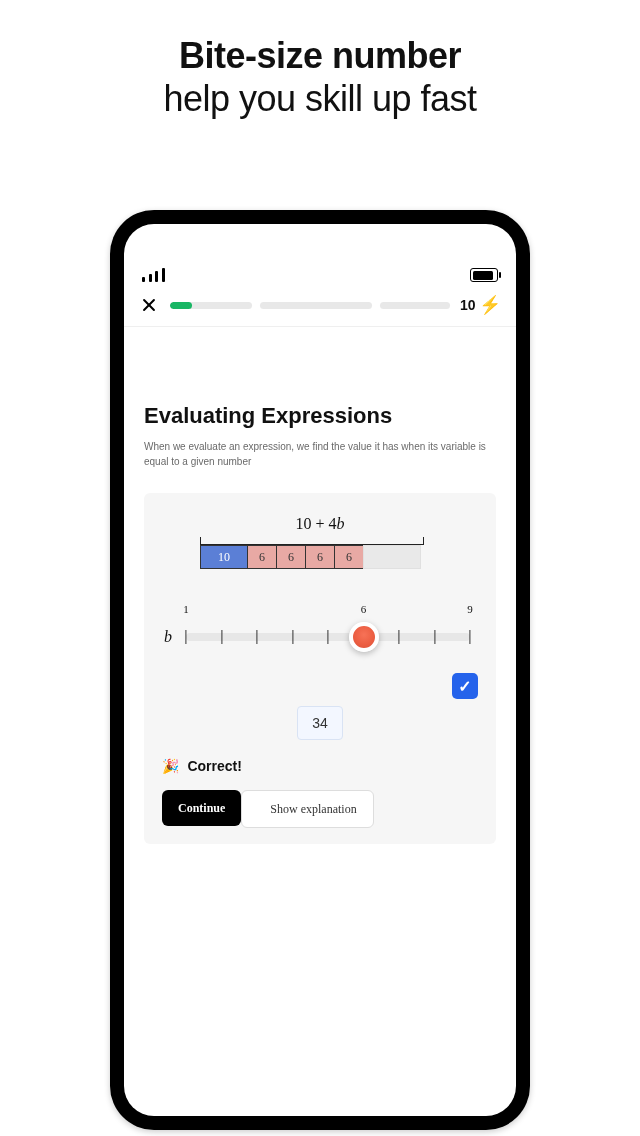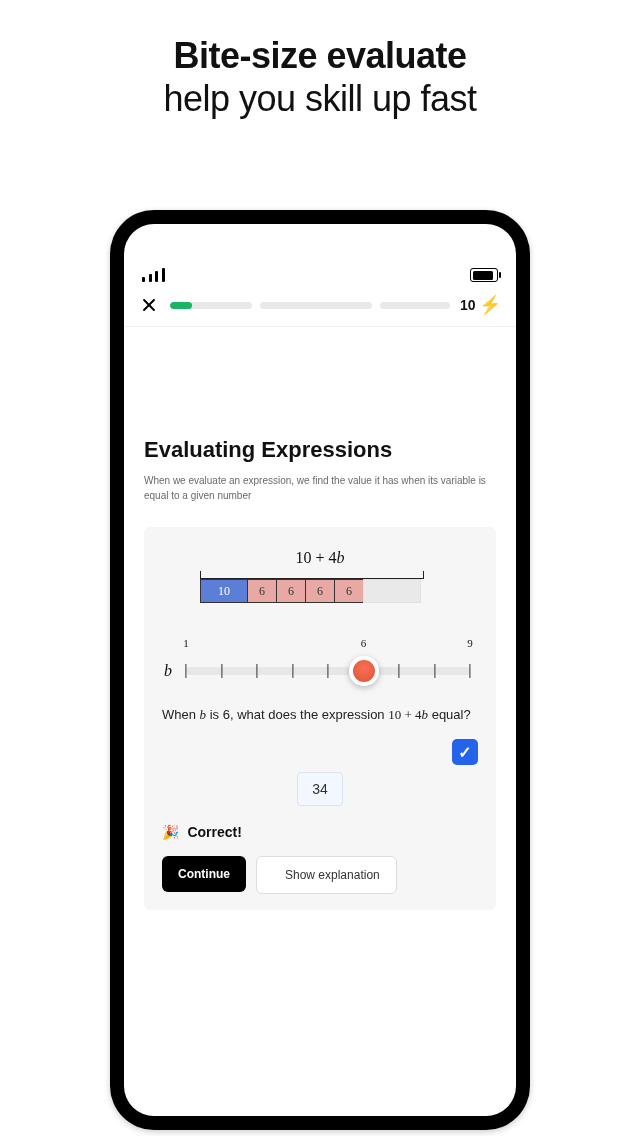--- a/index.html
+++ b/index.html
@@ -166,21 +166,21 @@
   
   .content {
     flex: 1;
     padding: 0 20px;
     display: flex;
     flex-direction: column;
   }
   .lesson-title {
     font-size: 22px;
     font-weight: 800;
-    margin-top: 110px;
+    margin-top: 76px;
   }
   .lesson-text {
     font-size: 10px;
     color: #6a6a6a;
     line-height: 1.5;
     margin-top: 10px;
   }
   .card {
     background: #f6f6f6;
     border-radius: 6px;
@@ -360,22 +360,22 @@
   .feedback {
     display: flex;
     align-items: center;
     gap: 8px;
     margin-top: 18px;
     font-size: 14px;
     font-weight: 700;
   }
   .actions {
     display: flex;
-    gap: 10px;
     margin-top: 16px;
+    font-family: Liberation Serif, serif;
   }
   .btn {
     height: 36px;
     border-radius: 6px;
     display: inline-flex;
     align-items: center;
     justify-content: center;
     font-size: 12px;
     padding: 0 16px;
     cursor: pointer;
@@ -390,21 +390,21 @@
     border: 1px solid #ddd;
     color: #333;
     padding-left: 28px;
   }
 </style>
 </head>
 <body>
 <div class="canvas">
 
   <div class="headline">
-    <div class="bold">Bite-size evaluate</div>
+    <div class="bold">Bite-size number</div>
     <div class="regular">help you skill up fast</div>
   </div>
 
   <div class="phone">
     <div class="phone-inner">
 
       <div class="statusbar">
         <div class="sb-left">
           <div class="sig-bar b1"></div>
           <div class="sig-bar b2"></div>
@@ -473,23 +473,20 @@
               <div class="tick" style="left:37.5%"></div>
               <div class="tick" style="left:50%"></div>
               <div class="tick" style="left:62.5%"></div>
               <div class="tick" style="left:75%"></div>
               <div class="tick" style="left:87.5%"></div>
               <div class="tick" style="left:100%"></div>
             </div>
             <div class="thumb" style="left: 201.5px;"></div>
           </div>
 
-          <div class="question">
-            <span>When </span><i>b</i><span> is </span><span>6</span><span>, what does the expression </span><span class="expr">10 + 4<i>b</i></span><span> equal?</span>
-          </div>
 
           <div class="answer-row">
             <div class="answer-box">34</div>
             <div class="check">✓</div>
           </div>
 
           <div class="feedback">
             <span>🎉</span>
             <span>Correct!</span>
           </div>

